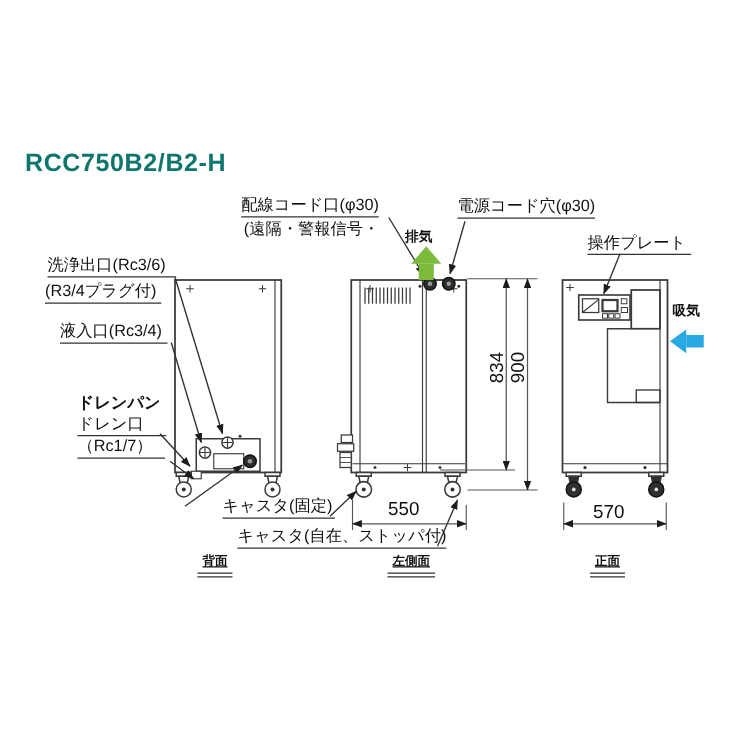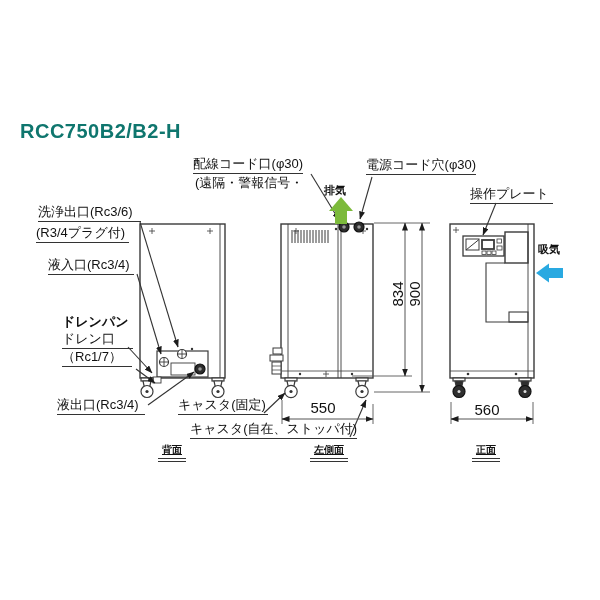--- a/index.html
+++ b/index.html
@@ -183,27 +183,26 @@
 <div class="lbl u" style="left:366px;top:158px;">電源コード穴(φ30)</div>
 <div class="lbl u" style="left:470px;top:187px;padding-right:4px;">操作プレート</div>
 <div class="lbl flow" style="left:538px;top:243px;">吸気</div>
 
 <div class="lbl u" style="left:38px;top:205px;padding-right:8px;">洗浄出口(Rc3/6)</div>
 <div class="lbl u" style="left:36px;top:226px;padding-right:4px;">(R3/4プラグ付)</div>
 <div class="lbl u" style="left:48px;top:258px;padding-right:4px;">液入口(Rc3/4)</div>
 <div class="lbl" style="left:62px;top:315px;font-weight:bold;">ドレンパン</div>
 <div class="lbl u" style="left:62px;top:332px;padding-right:18px;">ドレン口</div>
 <div class="lbl u" style="left:62px;top:350px;padding-right:10px;">（Rc1/7）</div>
-<div class="lbl u" style="left:57px;top:398px;padding-right:6px;">液出口(Rc3/4)</div>
 
 <div class="lbl u" style="left:178px;top:398px;padding-right:2px;">キャスタ(固定)</div>
 <div class="lbl u" style="left:190px;top:422px;">キャスタ(自在、ストッパ付)</div>
 
 <div class="lbl dim" style="left:297px;top:399px;width:52px;">550</div>
-<div class="lbl dim" style="left:461px;top:401px;width:52px;">560</div>
+<div class="lbl dim" style="left:461px;top:401px;width:52px;">570</div>
 <div class="lbl dim rot" style="left:376px;top:286px;">834</div>
 <div class="lbl dim rot" style="left:393px;top:286px;">900</div>
 
 <div class="lbl view" style="left:158px;top:444px;">背面</div>
 <div class="lbl view" style="left:310px;top:444px;">左側面</div>
 <div class="lbl view" style="left:472px;top:444px;">正面</div>
 
 </div>
 
 </body></html>

